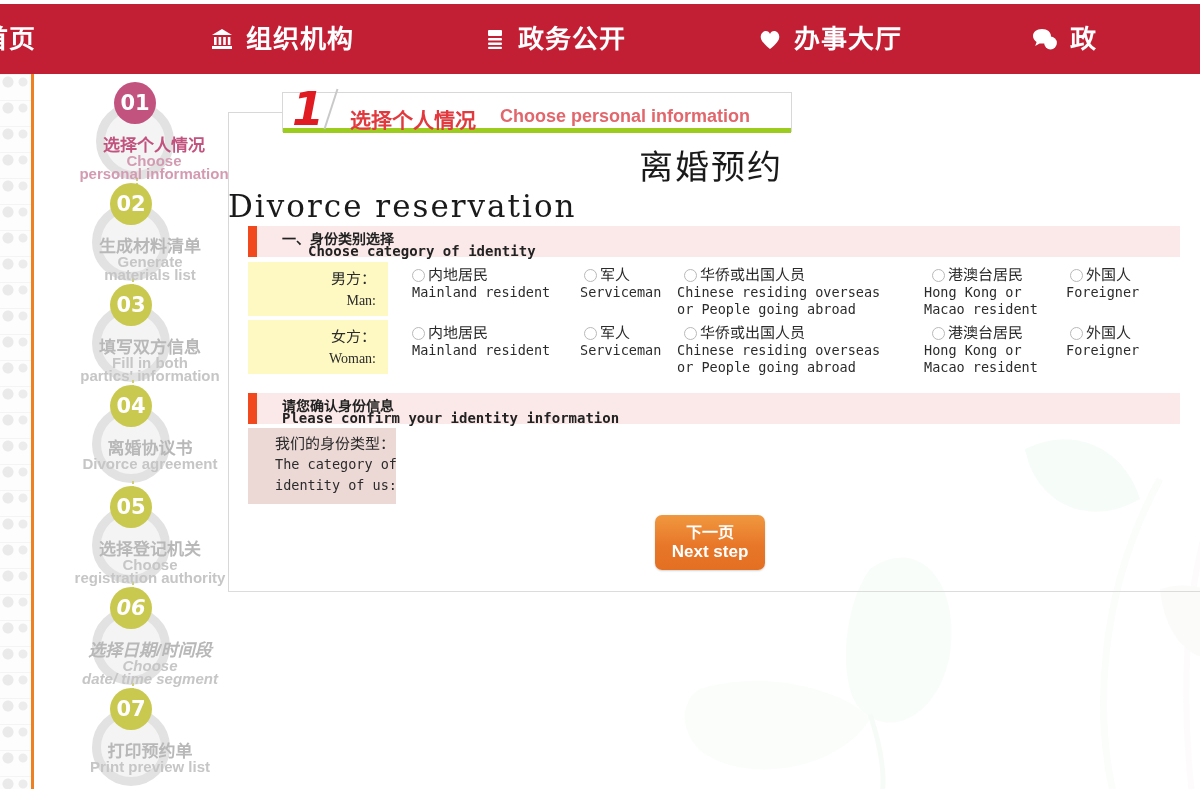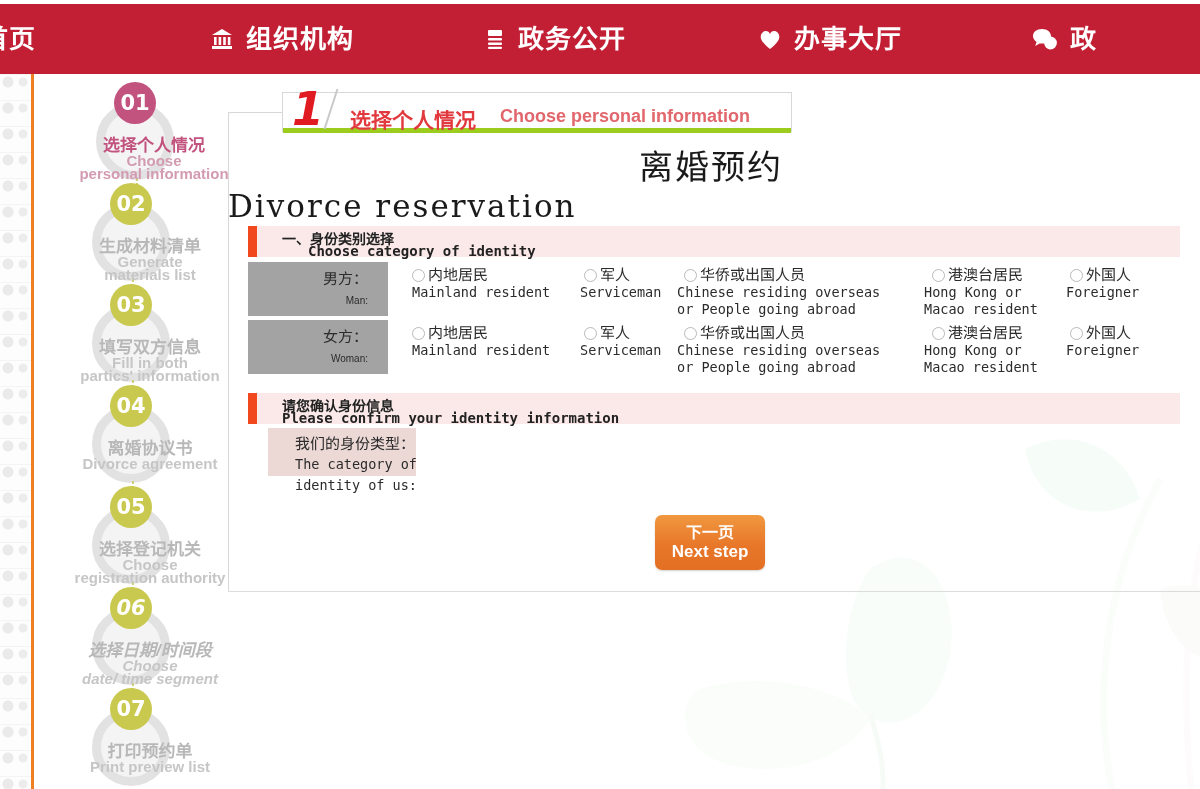--- a/index.html
+++ b/index.html
@@ -260,37 +260,37 @@
     font-size: 14px;
     font-weight: 700;
     color: #222;
     white-space: nowrap;
     font-family: "DejaVu Sans Mono", "Liberation Mono", monospace;
   }
 
   
   .id-label-cell {
     position: absolute;
-    background: #a3a3a3;
+    background: #fef9c3;
     width: 140px;
     text-align: right;
-    padding-right: 20px;
+    padding-right: 12px;
   }
   .id-label-cn {
     font-size: 15px;
     color: #2b2b2b;
     line-height: 22px;
     white-space: nowrap;
   }
   .id-label-en {
-    font-size: 10px;
+    font-size: 14px;
     color: #2b2b2b;
     line-height: 22px;
     white-space: nowrap;
-    font-family: Liberation Sans, sans-serif;
+    font-family: Liberation Serif, serif;
     text-align: right;
   }
   .opt {
     position: absolute;
     white-space: nowrap;
   }
   .opt-head {
     display: flex;
     align-items: flex-start;
     gap: 3px;
@@ -646,21 +646,21 @@
       <span class="radio"></span>
       <span class="opt-cn">外国人</span>
     </div>
     <div class="opt-en" style="margin-left:-4px;">Foreigner</div>
   </div>
 
   <div class="section-bar" style="left:248px; top:393px; width:932px;"></div>
   <div class="section-cn" style="left:282px; top:395px;">请您确认身份信息</div>
   <div class="section-en" style="left:282px; top:410px;">Please confirm your identity information</div>
 
-  <div class="confirm-cell" style="left:248px; top:428px; height:48px;margin-left:20px;">
+  <div class="confirm-cell" style="left:248px; top:428px; height:76px;">
     <div class="confirm-cn">我们的身份类型：</div>
     <div class="confirm-en">The category of</div>
     <div class="confirm-en">identity of us:</div>
   </div>
   <div style="position:absolute; left:410px; top:440px; font-size:15px; color:#2b2b2b;"></div>
 
   <button class="next-btn">
     <span class="next-cn">下一页</span>
     <span class="next-en">Next step</span>
   </button>

